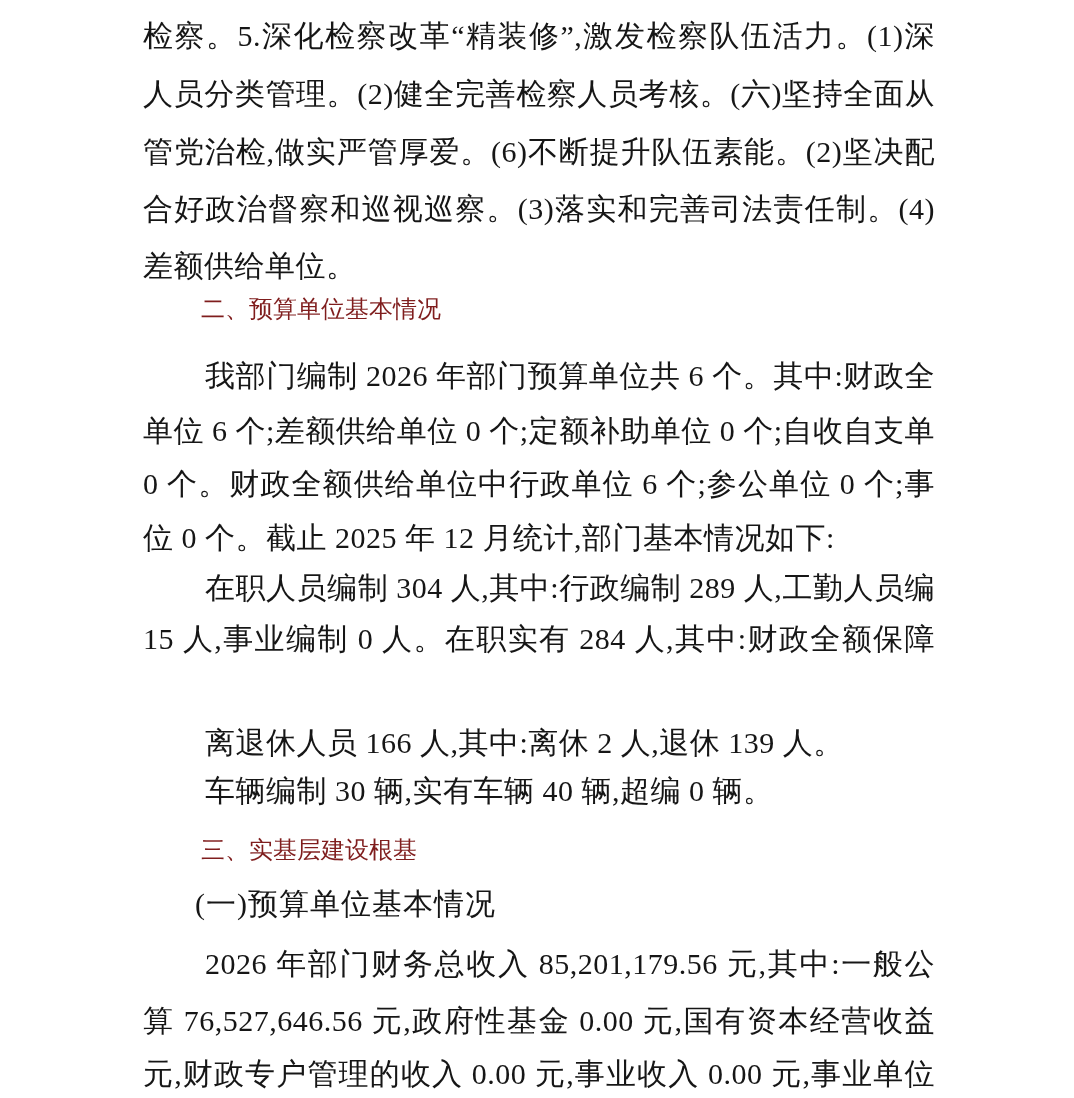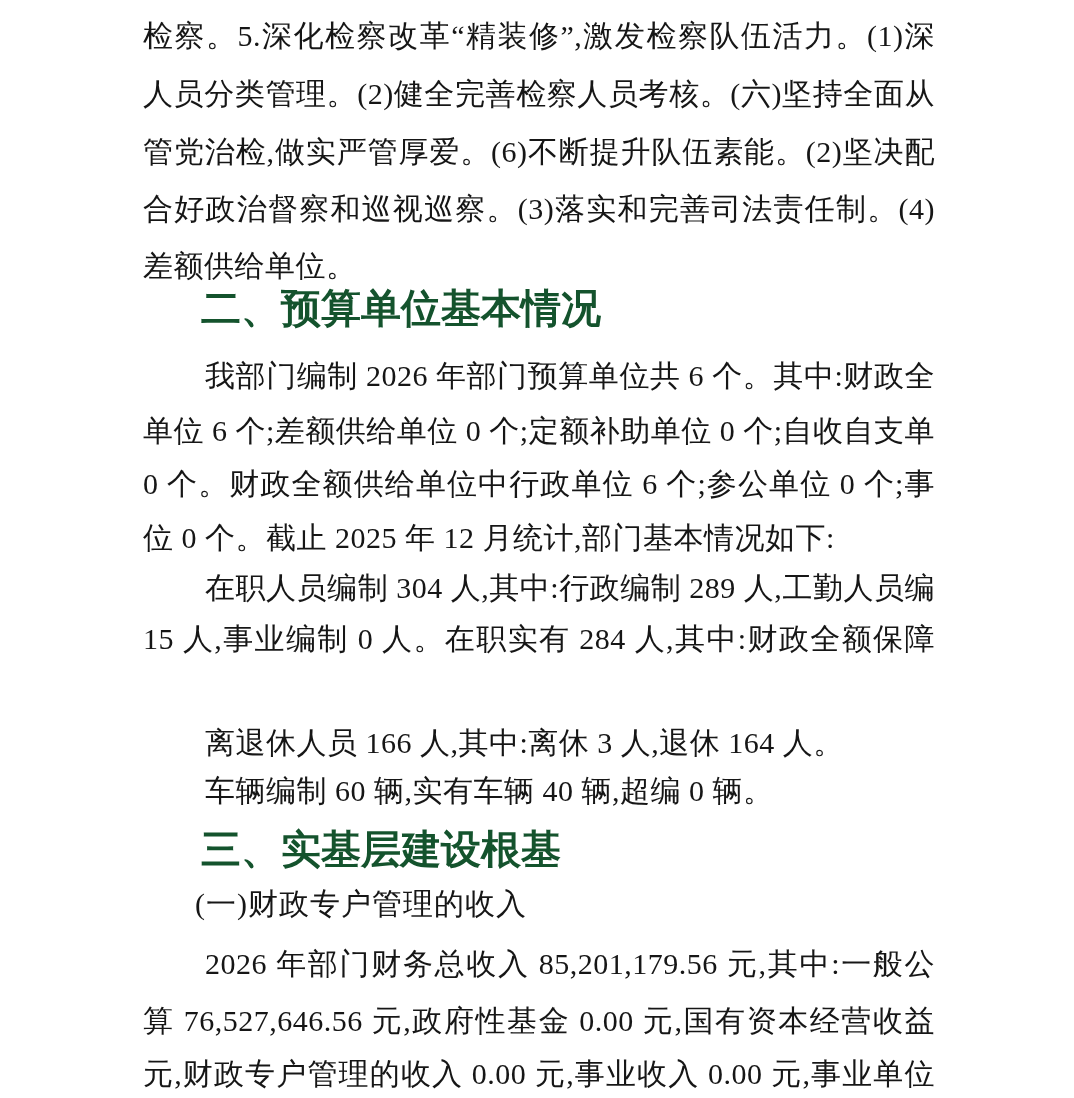--- a/index.html
+++ b/index.html
@@ -19,22 +19,22 @@
     font-size:30px; line-height:57px; height:57px;
     text-align:justify; text-align-last:justify;
     letter-spacing:0.5px;
     overflow:hidden;
   }
   .endln { text-align-last:left; }       
   .ind  { text-indent:62px; }            
   .hd {
     position:absolute; left:0; width:100%;
     font-family:"Liberation Sans","DejaVu Sans",sans-serif;
-    font-weight:700; font-size:40px; line-height:45px; height:45px;
-    text-indent:58px; white-space:nowrap; color:#14532d;
+    font-weight:400; font-size:24px; line-height:45px; height:45px;
+    text-indent:58px; white-space:nowrap; color:#7f1d1d;
   }
   .hd3 {
     position:absolute; left:0; width:100%;
     font-family:"Liberation Serif","DejaVu Serif",serif;
     font-weight:400; font-size:30px; line-height:45px; height:45px;
     text-indent:52px; white-space:nowrap; letter-spacing:1px;
   }
 </style>
 </head>
 <body>
@@ -51,26 +51,26 @@
     <div class="hd" style="top:286px">二、预算单位基本情况</div>
 
     <div class="ln ind" style="top:347px">我部门编制 2026 年部门预算单位共 6 个。其中:财政全额供给</div>
     <div class="ln" style="top:402px">单位 6 个;差额供给单位 0 个;定额补助单位 0 个;自收自支单位</div>
     <div class="ln" style="top:455px">0 个。财政全额供给单位中行政单位 6 个;参公单位 0 个;事业单</div>
     <div class="ln endln" style="top:509px">位 0 个。截止 2025 年 12 月统计,部门基本情况如下:</div>
 
     <div class="ln ind" style="top:559px">在职人员编制 304 人,其中:行政编制 289 人,工勤人员编制</div>
     <div class="ln" style="top:610px">15 人,事业编制 0 人。在职实有 284 人,其中:财政全额保障 284</div>
 
-    <div class="ln ind endln" style="top:714px">离退休人员 166 人,其中:离休 3 人,退休 164 人。</div>
+    <div class="ln ind endln" style="top:714px">离退休人员 166 人,其中:离休 2 人,退休 139 人。</div>
 
-    <div class="ln ind endln" style="top:762px">车辆编制 60 辆,实有车辆 40 辆,超编 0 辆。</div>
+    <div class="ln ind endln" style="top:762px">车辆编制 30 辆,实有车辆 40 辆,超编 0 辆。</div>
 
     <div class="hd" style="top:827px">三、实基层建设根基</div>
 
-    <div class="hd3" style="top:881px">(一)财政专户管理的收入</div>
+    <div class="hd3" style="top:881px">(一)预算单位基本情况</div>
 
     <div class="ln ind" style="top:935px">2026 年部门财务总收入 85,201,179.56 元,其中:一般公共预</div>
     <div class="ln" style="top:992px">算 76,527,646.56 元,政府性基金 0.00 元,国有资本经营收益 0.00</div>
     <div class="ln" style="top:1045px">元,财政专户管理的收入 0.00 元,事业收入 0.00 元,事业单位经</div>
 
   </div>
 </div>
 
 </body></html>

